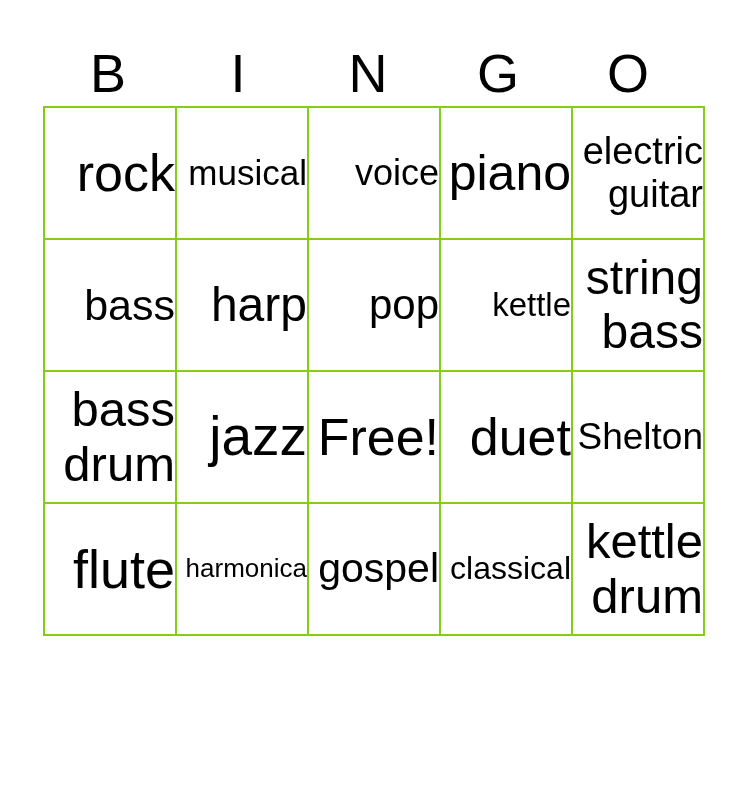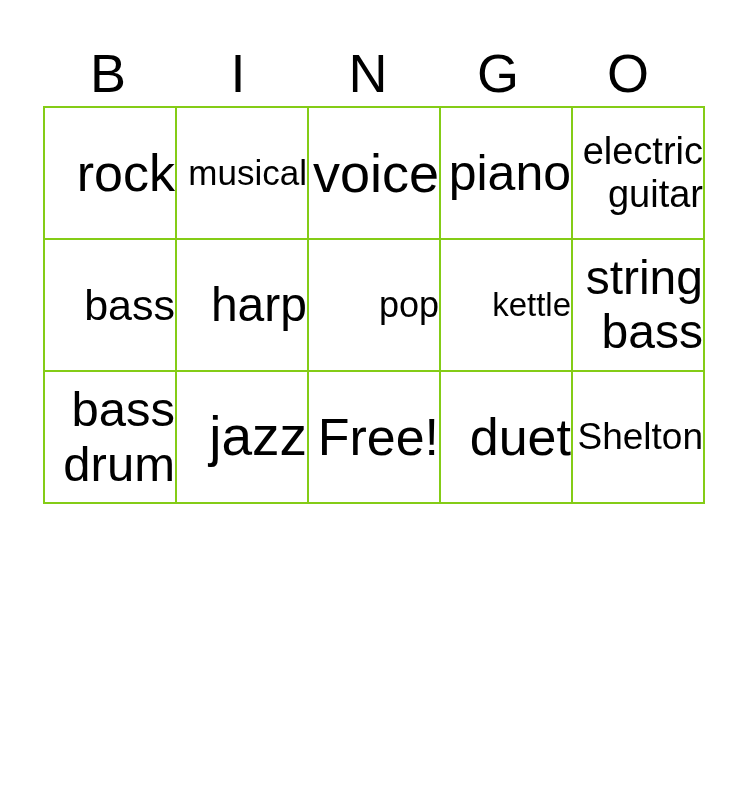--- a/index.html
+++ b/index.html
@@ -66,37 +66,45 @@
     <span class="letter">N</span>
     <span class="letter">G</span>
     <span class="letter">O</span>
   </div>
 
   <table class="bingo-card">
     <tbody>
       <tr>
         <td style="font-size:52px">rock</td>
         <td style="font-size:35px">musical</td>
-        <td style="font-size:54px">voice</td>
+        <td style="font-size:36px">voice</td>
         <td style="font-size:50px">piano</td>
         <td style="font-size:38px">electric
 guitar</td>
       </tr>
       <tr>
         <td style="font-size:43px">bass</td>
         <td style="font-size:48px">harp</td>
-        <td style="font-size:36px">pop</td>
+        <td style="font-size:42px">pop</td>
         <td style="font-size:33px">kettle</td>
         <td style="font-size:48px">string
 bass</td>
       </tr>
       <tr>
         <td style="font-size:49px">bass
 drum</td>
         <td style="font-size:55px">jazz</td>
         <td style="font-size:52px">Free!</td>
         <td style="font-size:52px">duet</td>
         <td style="font-size:37px">Shelton</td>
       </tr>
+      <tr>
+        <td style="font-size:54px">flute</td>
+        <td style="font-size:26px">harmonica</td>
+        <td style="font-size:41px">gospel</td>
+        <td style="font-size:32px">classical</td>
+        <td style="font-size:49px">kettle
+drum</td>
+      </tr>
     </tbody>
   </table>
 
 </div>
 
 </body></html>

